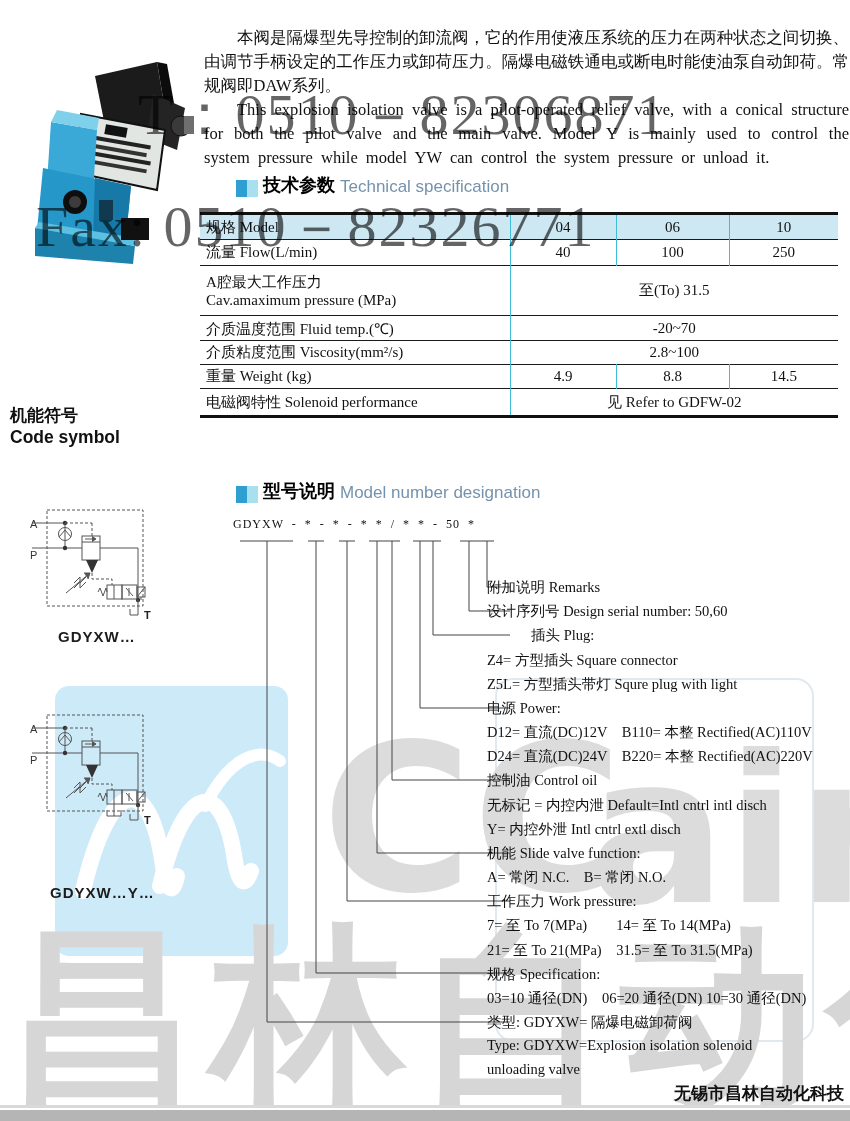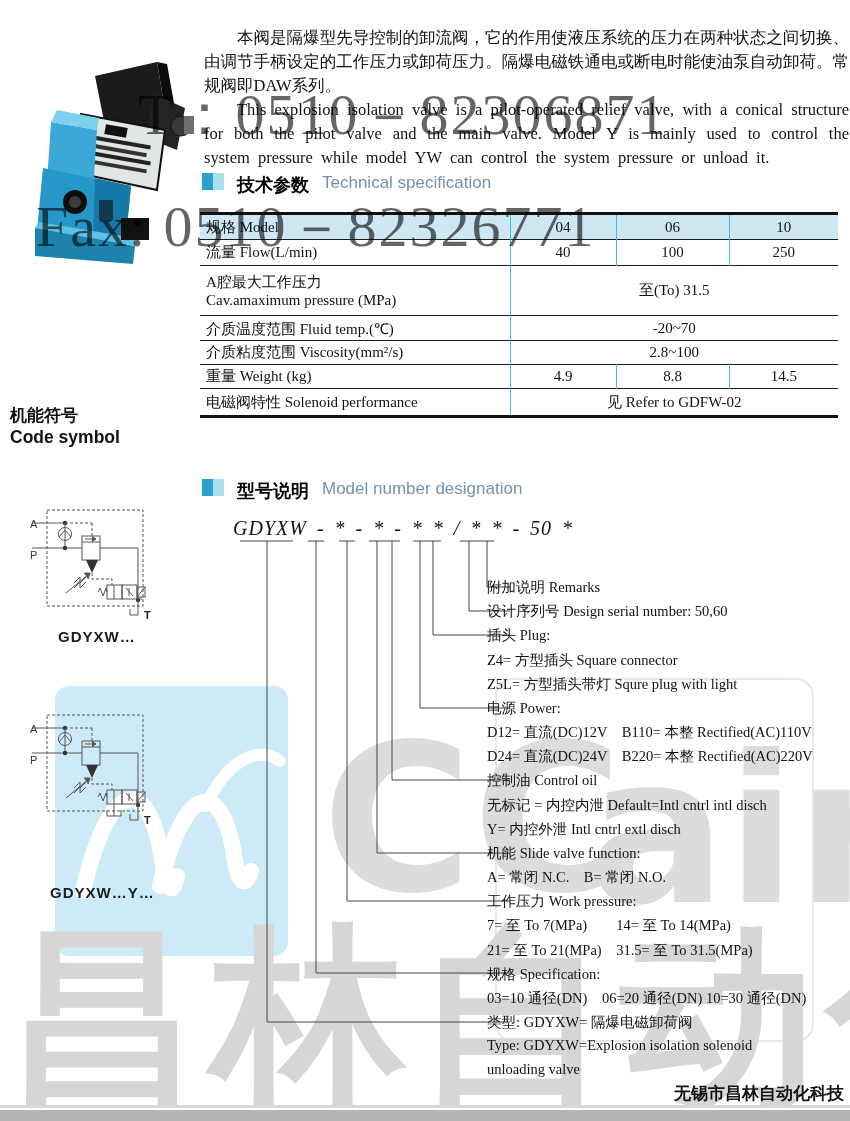--- a/index.html
+++ b/index.html
@@ -13,37 +13,37 @@
            color:#dcdcdc;z-index:0;white-space:nowrap;pointer-events:none;}
   .wm-gray-cjk{font-family:"DejaVu Sans",sans-serif;font-weight:bold;font-size:195px;
            color:#d6d6d6;letter-spacing:10px;z-index:0;white-space:nowrap;pointer-events:none;}
   .wm-bluebox{background:#cdeaf9;border-radius:14px;z-index:0;}
   .wm-rightbox{border:2px solid #e2e9ee;border-radius:18px;z-index:0;}
   
   .intro{width:645px;font-size:16.5px;line-height:24px;text-align:justify;z-index:2;}
   .intro p{margin:0;text-indent:2em;}
   .intro .en{word-spacing:4px;}
   
-  .sec{display:flex;align-items:flex-start;gap:13px;z-index:2;}
+  .sec{display:flex;align-items:flex-end;gap:5px;z-index:2;margin-left:34px;}
   .sec .icon{width:22px;height:17px;display:flex;}
   .sec .icon .d{width:11px;height:17px;background:#2f9fd2;}
   .sec .icon .l{width:11px;height:17px;background:#a8e0f0;}
   .sec .zh{font-family:"Liberation Sans",sans-serif;font-weight:bold;font-size:18px;color:#000;}
   .sec .en{font-family:"Liberation Sans",sans-serif;font-size:17px;color:#7492ad;}
   
   table.spec{border-collapse:collapse;table-layout:fixed;width:638px;z-index:2;position:absolute;
              font-size:15px;background:transparent;}
   table.spec td{padding:1px 6px;vertical-align:middle;}
   table.spec tr{border-bottom:1px solid #1a1a1a;}
   table.spec tr:first-child{border-top:3px solid #111;background:#cde7f3;}
   table.spec tr:last-child{border-bottom:3px solid #111;}
   td.lab{text-align:left;}
   td.val{text-align:center;border-left:1px solid #3fbdd6;}
   
-  .code-line{font-size:20px;letter-spacing:1px;word-spacing:4px;z-index:2;white-space:nowrap;font-style:italic;}
+  .code-line{font-size:12px;letter-spacing:1px;word-spacing:4px;z-index:2;white-space:nowrap;}
   .drow{position:absolute;left:487px;font-size:14.5px;white-space:nowrap;z-index:2;}
   
   .codesym .zh{font-size:17px;font-weight:bold;}
   .codesym .en{font-family:"Liberation Sans",sans-serif;font-weight:bold;font-size:17.5px;}
   .diag-label{font-family:"Liberation Sans",sans-serif;font-weight:bold;font-size:15px;
               letter-spacing:1px;color:#1c1c1c;z-index:2;}
   .footer{font-family:"Liberation Sans",sans-serif;font-weight:bold;font-size:17px;z-index:2;}
   .botbar{left:0;top:1108px;width:850px;height:13px;background:#b5b5b5;border-top:2px solid #fff;
           box-shadow:0 -3px 0 #d9d9d9;z-index:3;}
   svg{display:block;}
@@ -290,21 +290,21 @@
         <line x1="233" y1="102" x2="310" y2="102"></line>
       <line x1="269" y1="8" x2="269" y2="78"></line>
         <line x1="269" y1="78" x2="310" y2="78"></line>
       <line x1="287" y1="8" x2="287" y2="54"></line>
         <line x1="287" y1="54" x2="310" y2="54"></line>
     </svg>
   </div>
 
   <div class="drow" style="top:578px;">附加说明 Remarks</div>
   <div class="drow" style="top:602px;">设计序列号 Design serial number: 50,60</div>
-  <div class="drow" style="top:626px;">插头 Plug:</div>
+  <div class="drow" style="top:626px;margin-left:44px;">插头 Plug:</div>
   <div class="drow" style="top:651px;">Z4= 方型插头 Square connector</div>
   <div class="drow" style="top:675px;">Z5L= 方型插头带灯 Squre plug with light</div>
   <div class="drow" style="top:699px;">电源 Power:</div>
   <div class="drow" style="top:723px;">D12= 直流(DC)12V　B110= 本整 Rectified(AC)110V</div>
   <div class="drow" style="top:747px;">D24= 直流(DC)24V　B220= 本整 Rectified(AC)220V</div>
   <div class="drow" style="top:771px;">控制油 Control oil</div>
   <div class="drow" style="top:796px;">无标记 = 内控内泄 Default=Intl cntrl intl disch</div>
   <div class="drow" style="top:820px;">Y= 内控外泄 Intl cntrl extl disch</div>
   <div class="drow" style="top:844px;">机能 Slide valve function:</div>
   <div class="drow" style="top:868px;">A= 常闭 N.C.　B= 常闭 N.O.</div>

